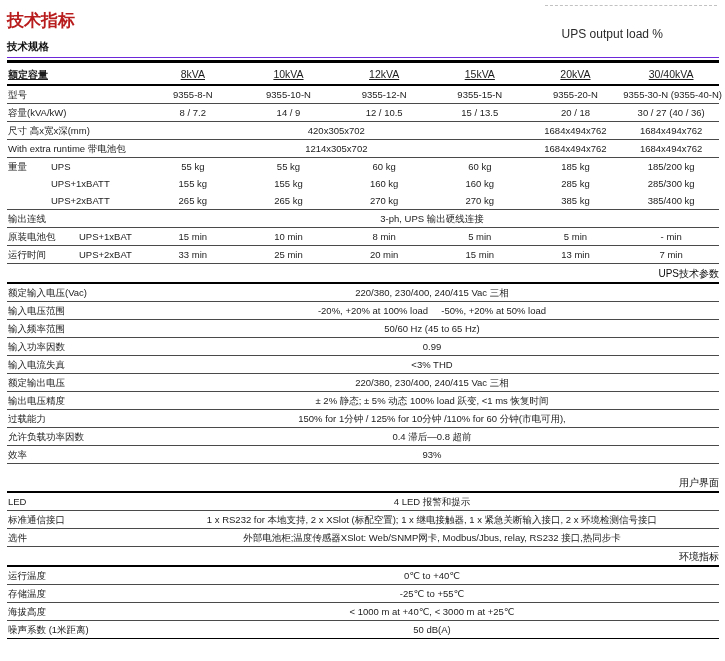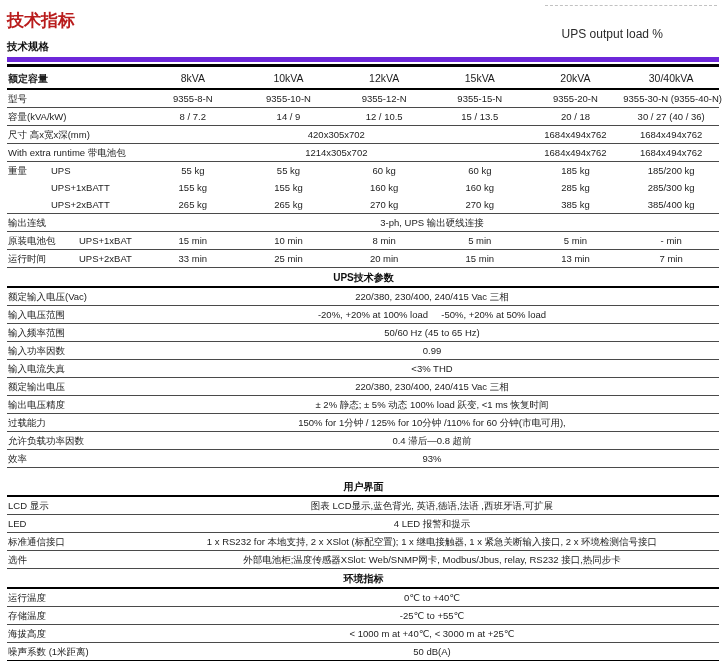--- a/index.html
+++ b/index.html
@@ -11,42 +11,42 @@
   }
   .page { position:relative; padding:6px 6px 0 7px; }
   .title { font-size:17px; font-weight:bold; margin:3px 0 0 0; color:#b91c1c; }
   .note-line {
     position:absolute; top:5px; right:8px; width:172px; height:0;
     border-top:1px dashed #c2c2c2;
   }
   .note { position:absolute; top:27px; right:62px; font-size:12px; color:#2a2a2a;text-align:center; }
   .subtitle {
     font-size:10.5px; font-weight:bold; margin:8px 0 0 0;
-    padding-bottom:3px; border-bottom:5px solid #6d28d9; color:#111;
+    padding-bottom:3px; border-bottom:1px solid #6d28d9; color:#111;
   }
   table.spec {
     width:712px; table-layout:fixed; border-collapse:collapse;
     margin-top:2px; border-top:3px solid #000;
   }
   col.c0 { width:138px; }
   th, td {
     font-weight:normal; font-size:9.5px; color:#1c1c1c;
     padding:3px 0 3px 0; white-space:nowrap; overflow:visible;
     line-height:11px;
   }
-  thead th { font-size:10.5px; padding:6px 0 4px 0; }
+  thead th { font-size:10.5px; padding:6px 0 4px 0;text-decoration:underline; }
   thead tr { border-bottom:2px solid #000; }
   tr { border-bottom:1px solid #4a4a4a; }
   tr.noline { border-bottom:none; }
   tr.sec { border-bottom:2px solid #000; }
   tbody tr:last-child { border-bottom:1.5px solid #000; }
   .lbl { text-align:left; padding-left:1px; }
   thead th.lbl { font-weight:bold; font-size:10px; }
   .val { text-align:center; }
-  td.section { font-weight:bold; font-size:10px; text-align:center; padding:4px 0 3px 1px; color:#0e0e0e; }
+  td.section { font-weight:normal; font-size:10px; text-align:right; padding:4px 0 3px 1px; color:#0e0e0e; }
   tr.gap td.section { padding-top:13px; }
   .l1 { display:inline-block; }
   .g-weight .l1 { width:43px; }
   .g-runtime .l1 { width:71px; }
 </style>
 </head>
 <body>
 
 <div class="page">
   <div class="note-line"></div>
@@ -195,24 +195,20 @@
           <td class="val" colspan="6">0.4 滞后—0.8 超前</td>
         </tr>
         <tr>
           <td class="lbl"><span class="l1">效率</span></td>
           <td class="val" colspan="6">93%</td>
         </tr>
         <tr class="sec gap">
           <td class="section" colspan="7">用户界面</td>
         </tr>
         <tr>
-          <td class="lbl"><span class="l1">LCD 显示</span></td>
-          <td class="val" colspan="6">图表 LCD显示,蓝色背光, 英语,德语,法语 ,西班牙语,可扩展</td>
-        </tr>
-        <tr>
           <td class="lbl"><span class="l1">LED</span></td>
           <td class="val" colspan="6">4 LED 报警和提示</td>
         </tr>
         <tr>
           <td class="lbl"><span class="l1">标准通信接口</span></td>
           <td class="val" colspan="6">1 x RS232 for 本地支持, 2 x XSlot (标配空置); 1 x 继电接触器, 1 x 紧急关断输入接口, 2 x 环境检测信号接口</td>
         </tr>
         <tr>
           <td class="lbl"><span class="l1">选件</span></td>
           <td class="val" colspan="6">外部电池柜;温度传感器XSlot: Web/SNMP网卡, Modbus/Jbus, relay, RS232 接口,热同步卡</td>

